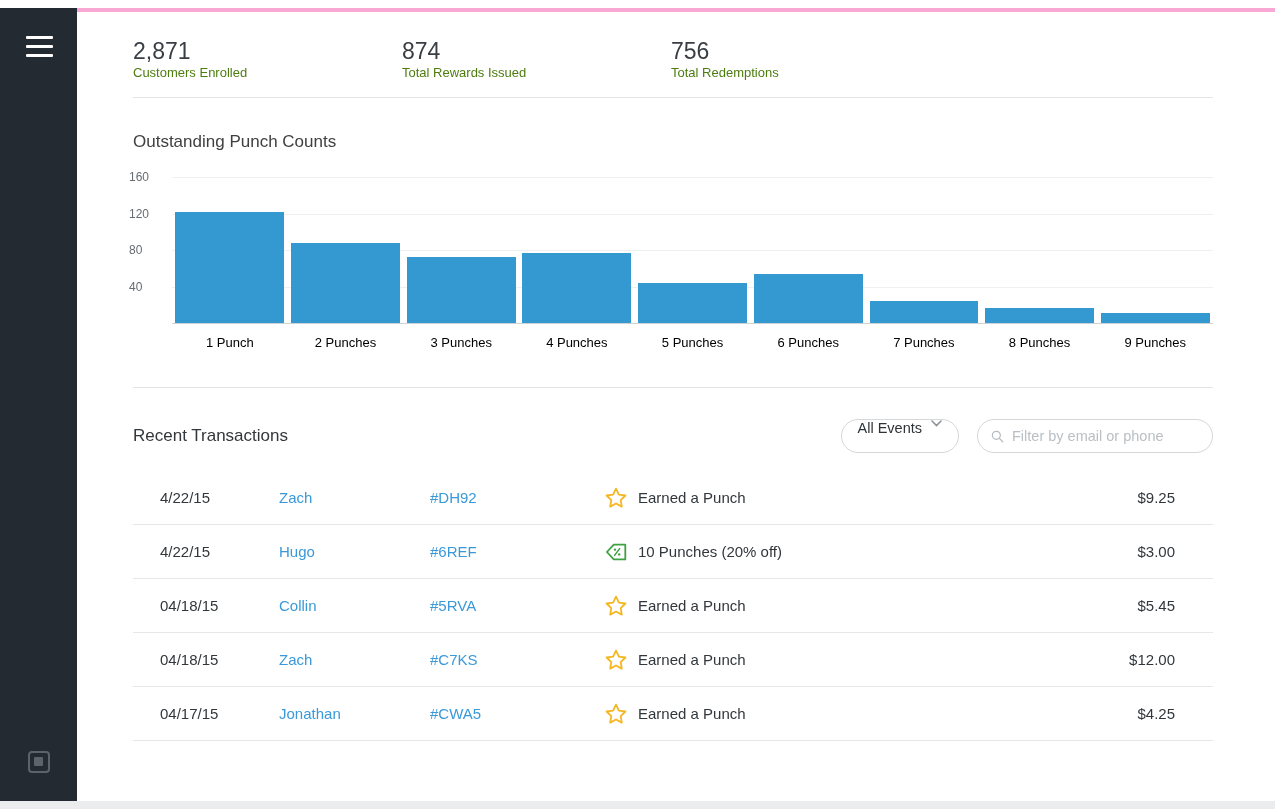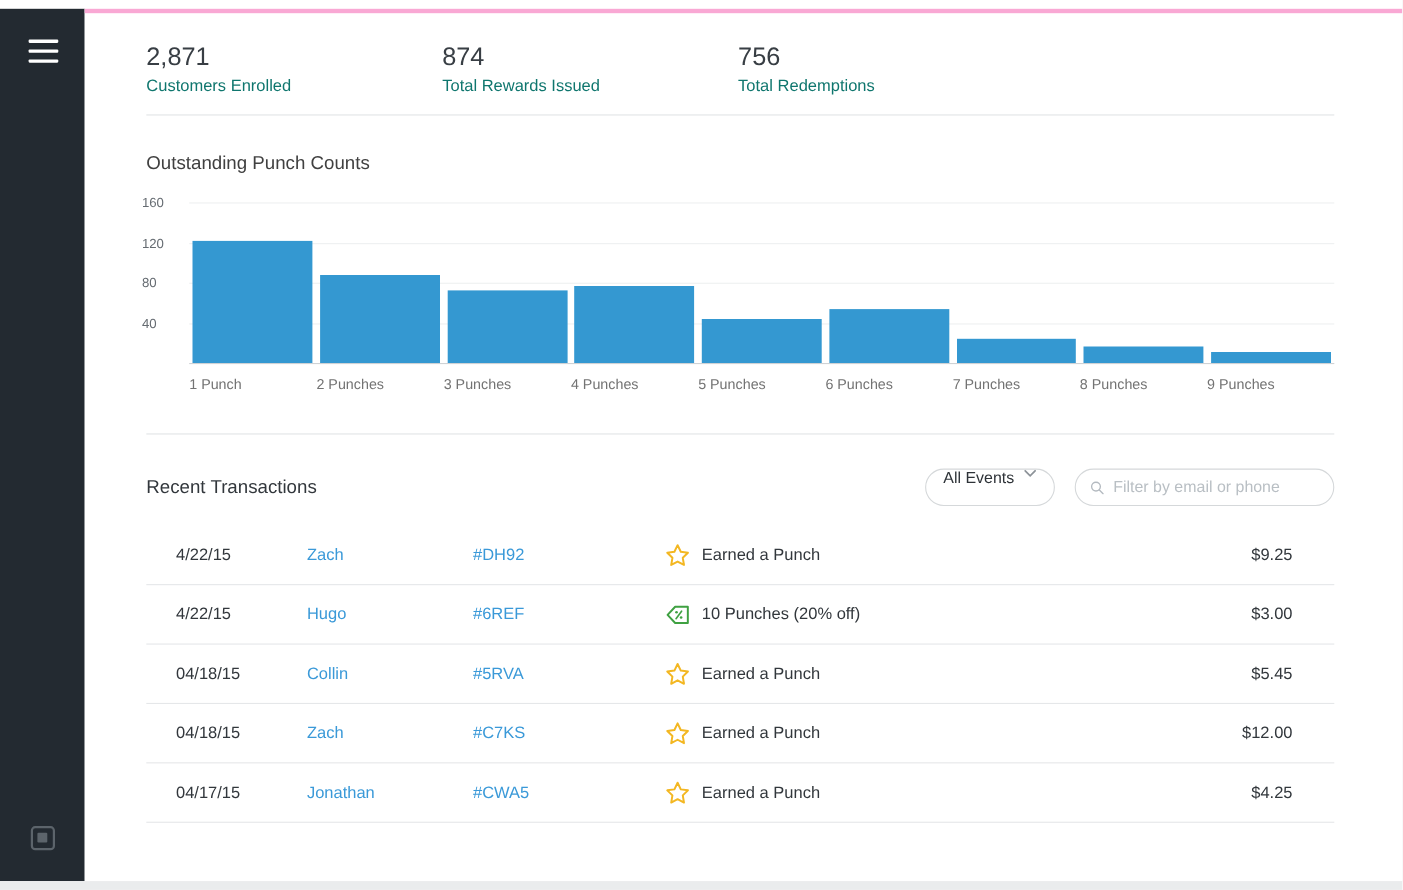--- a/index.html
+++ b/index.html
@@ -35,39 +35,39 @@
     position:absolute; left:77px; top:8px; right:0; height:793px;
     background:#ffffff; border-top:4px solid #f9a8d4;
     padding:0 62px 0 56px;
   }
   .divider { border:none; border-top:1px solid #e2e4e6; height:0; }
 
   
   .stats { display:flex; padding:25px 0 17px 0; }
   .stat { width:269px; }
   .stat-value { font-size:23px; color:#383e44; line-height:28px; font-weight:400; }
-  .stat-label { font-size:15px; color:#0f766e; margin-top:5px; }
+  .stat-label { font-size:13px; color:#4d7c0f; }
 
   
   .section-title { font-size:17px; color:#404040; font-weight:400; margin-top:34px; }
   .chart { position:relative; margin-top:26px; }
   .plot {
     position:relative; margin-left:39px; height:146px;
     border-bottom:1px solid #cfd2d5;
   }
   .gridline { position:absolute; left:0; right:0; height:1px; background:#eef0f1; }
   .ytick {
     position:absolute; left:-43px; width:34px; text-align:left;
     font-size:12px; color:#666c72; line-height:12px;
   }
   .bars { position:absolute; left:0; right:0; top:0; bottom:0; display:flex; align-items:flex-end; }
   .bar-slot { flex:1; display:flex; justify-content:center; height:100%; align-items:flex-end; }
   .bar { width:94%; }
   .xlabels { display:flex; margin-left:39px; margin-top:11px; }
-  .xlabel { flex:1; text-align:left; font-size:13px; color:#737373; }
+  .xlabel { flex:1; text-align:center; font-size:13px; color:#000000; }
   .chart-bottom-gap { height:37px; }
 
   
   .trans-header { display:flex; align-items:center; margin-top:31px; }
   .trans-title { font-size:17px; color:#32373c; font-weight:400; flex:1; }
   .controls { display:flex; align-items:center; gap:18px; }
   .pill-btn {
     display:flex; align-items:flex-start; gap:9px; height:34px; padding:0 16px;
     border:1px solid #d5d8da; border-radius:17px; background:#fff;
     font-size:14.5px; color:#2e3338; cursor:pointer;

